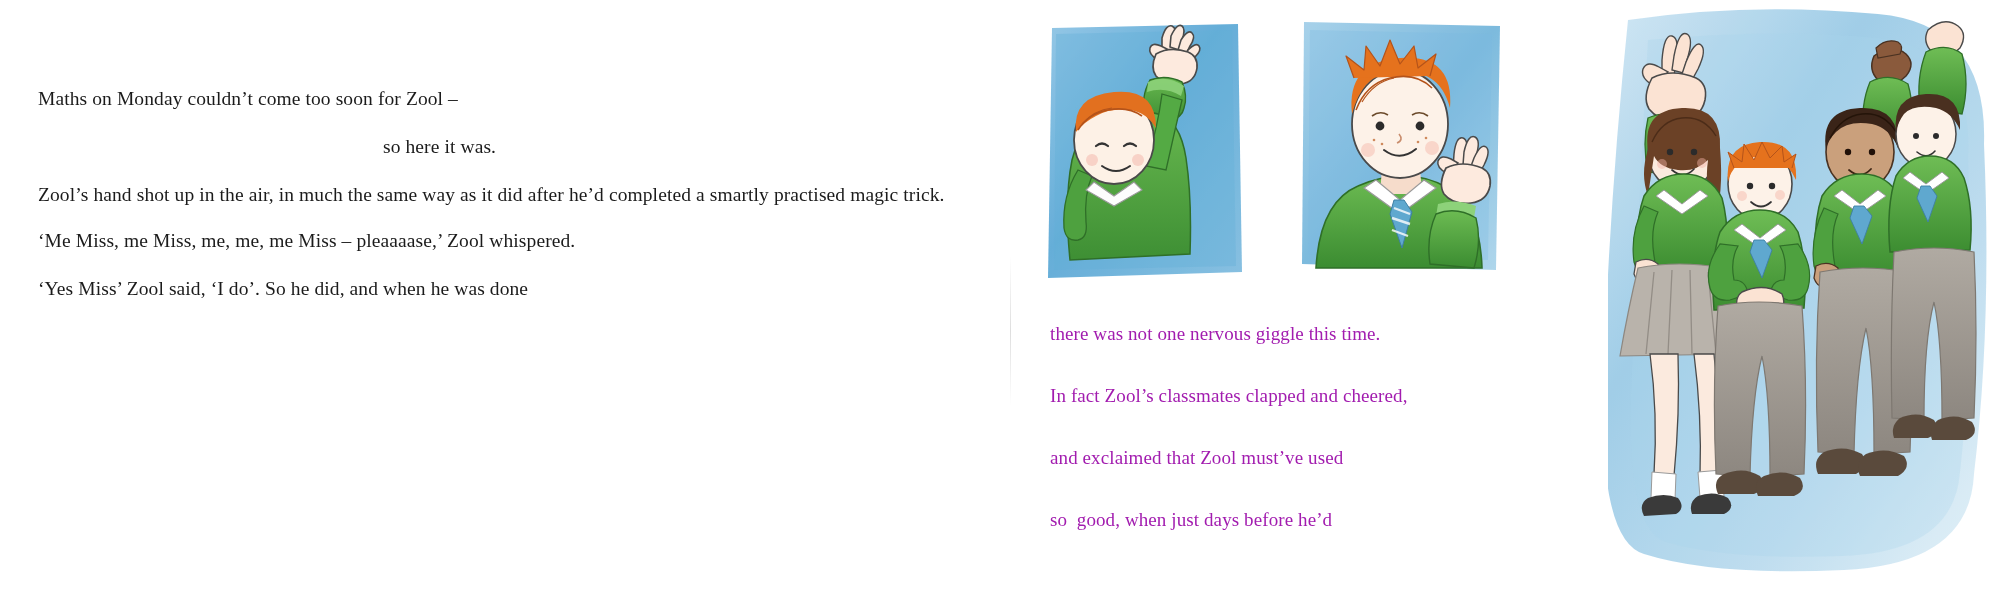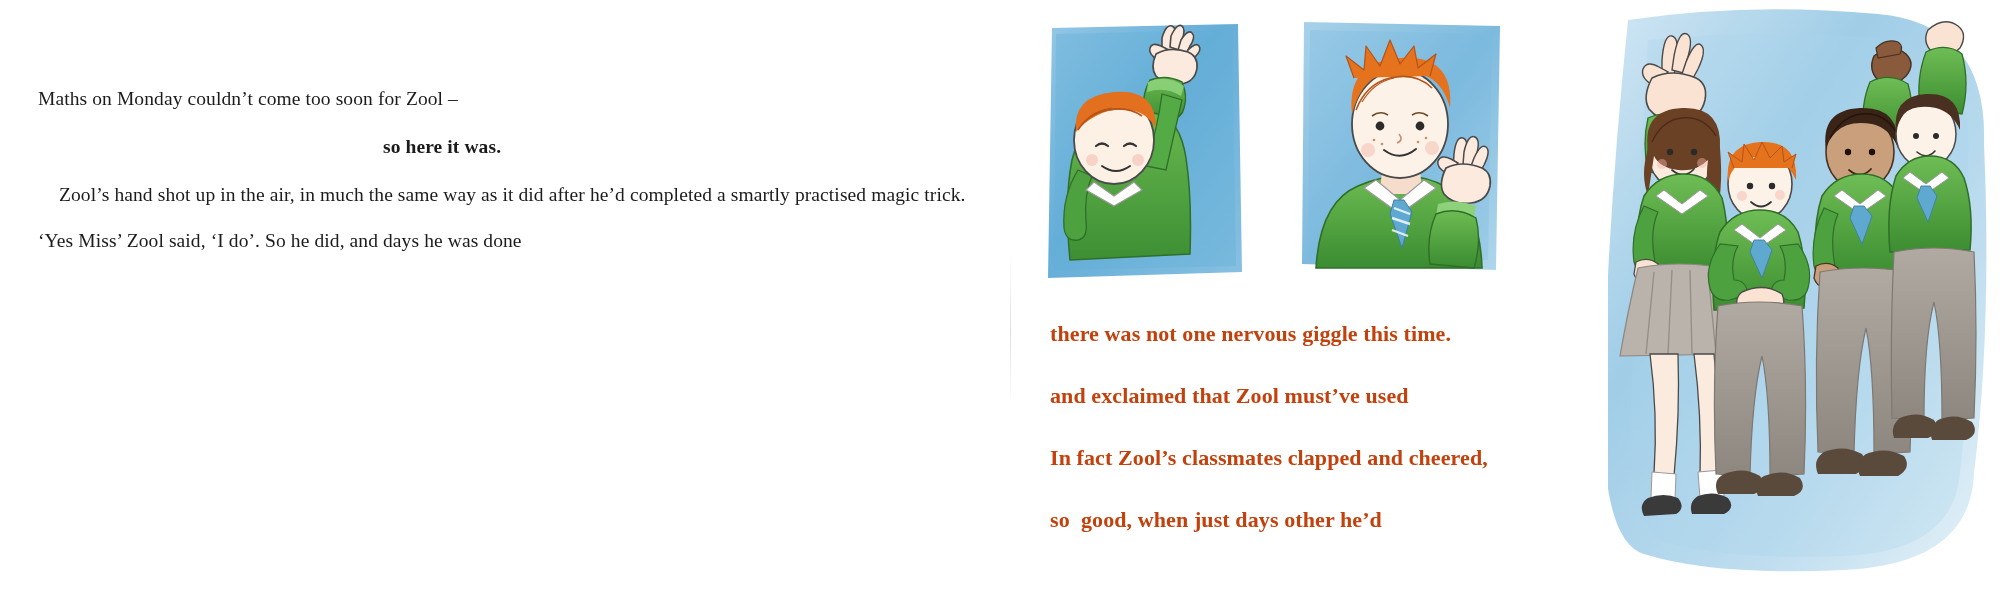--- a/index.html
+++ b/index.html
@@ -30,42 +30,39 @@
   }
   .left-col p {
     margin: 0 0 22px 0;
     font-size: 19.5px;
     line-height: 26px;
     letter-spacing: 0.1px;
     color: #1b1b1b;
   }
   .left-col p.indent {
     margin-left: 345px;
-    font-weight: bold;
   }
   .left-col p.wrap {
     margin-bottom: 20px;
-    margin-left: 21px;
   }
 
   
   .mid-col {
     position: absolute;
     left: 1050px;
     top: 322px;
     width: 450px;
   }
   .mid-col p {
     margin: 0 0 38px 0;
-    font-size: 22px;
+    font-size: 19px;
     line-height: 24px;
     letter-spacing: 0.1px;
-    color: #c2410c;
+    color: #a21caf;
     white-space: pre-wrap;
-    font-weight: bold;
   }
 
   
   .fold {
     position: absolute;
     left: 1010px;
     top: 256px;
     width: 1px;
     height: 150px;
     background: linear-gradient(to bottom, rgba(0,0,0,0), rgba(0,0,0,0.13), rgba(0,0,0,0));
@@ -102,28 +99,29 @@
 <body>
 
 <div class="page">
 
   <div class="fold"></div>
 
   <div class="left-col">
     <p>Maths on Monday couldn’t come too soon for Zool –</p>
     <p class="indent">so here it was.</p>
     <p class="wrap">Zool’s hand shot up in the air, in much the same way as it did after he’d completed a smartly practised magic trick.</p>
-    <p>‘Yes Miss’ Zool said, ‘I do’. So he did, and days he was done</p>
+    <p>‘Me Miss, me Miss, me, me, me Miss – pleaaaase,’ Zool whispered.</p>
+    <p>‘Yes Miss’ Zool said, ‘I do’. So he did, and when he was done</p>
   </div>
 
   <div class="mid-col">
     <p>there was not one nervous giggle this time.</p>
+    <p>In fact Zool’s classmates clapped and cheered,</p>
     <p>and exclaimed that Zool must’ve used</p>
-    <p>In fact Zool’s classmates clapped and cheered,</p>
-    <p>so  good, when just days other he’d</p>
+    <p>so  good, when just days before he’d</p>
 
   </div>
 
   <div class="illus" id="illus-hand-up">
     <svg viewBox="0 0 205 285" width="205" height="285" xmlns="http://www.w3.org/2000/svg" aria-hidden="true">
       <defs>
         <linearGradient id="blueWash1" x1="0" y1="0" x2="1" y2="1">
           <stop offset="0%" stop-color="#8cc3e4"></stop>
           <stop offset="45%" stop-color="#5aa8d6"></stop>
           <stop offset="100%" stop-color="#7fbcdf"></stop>

